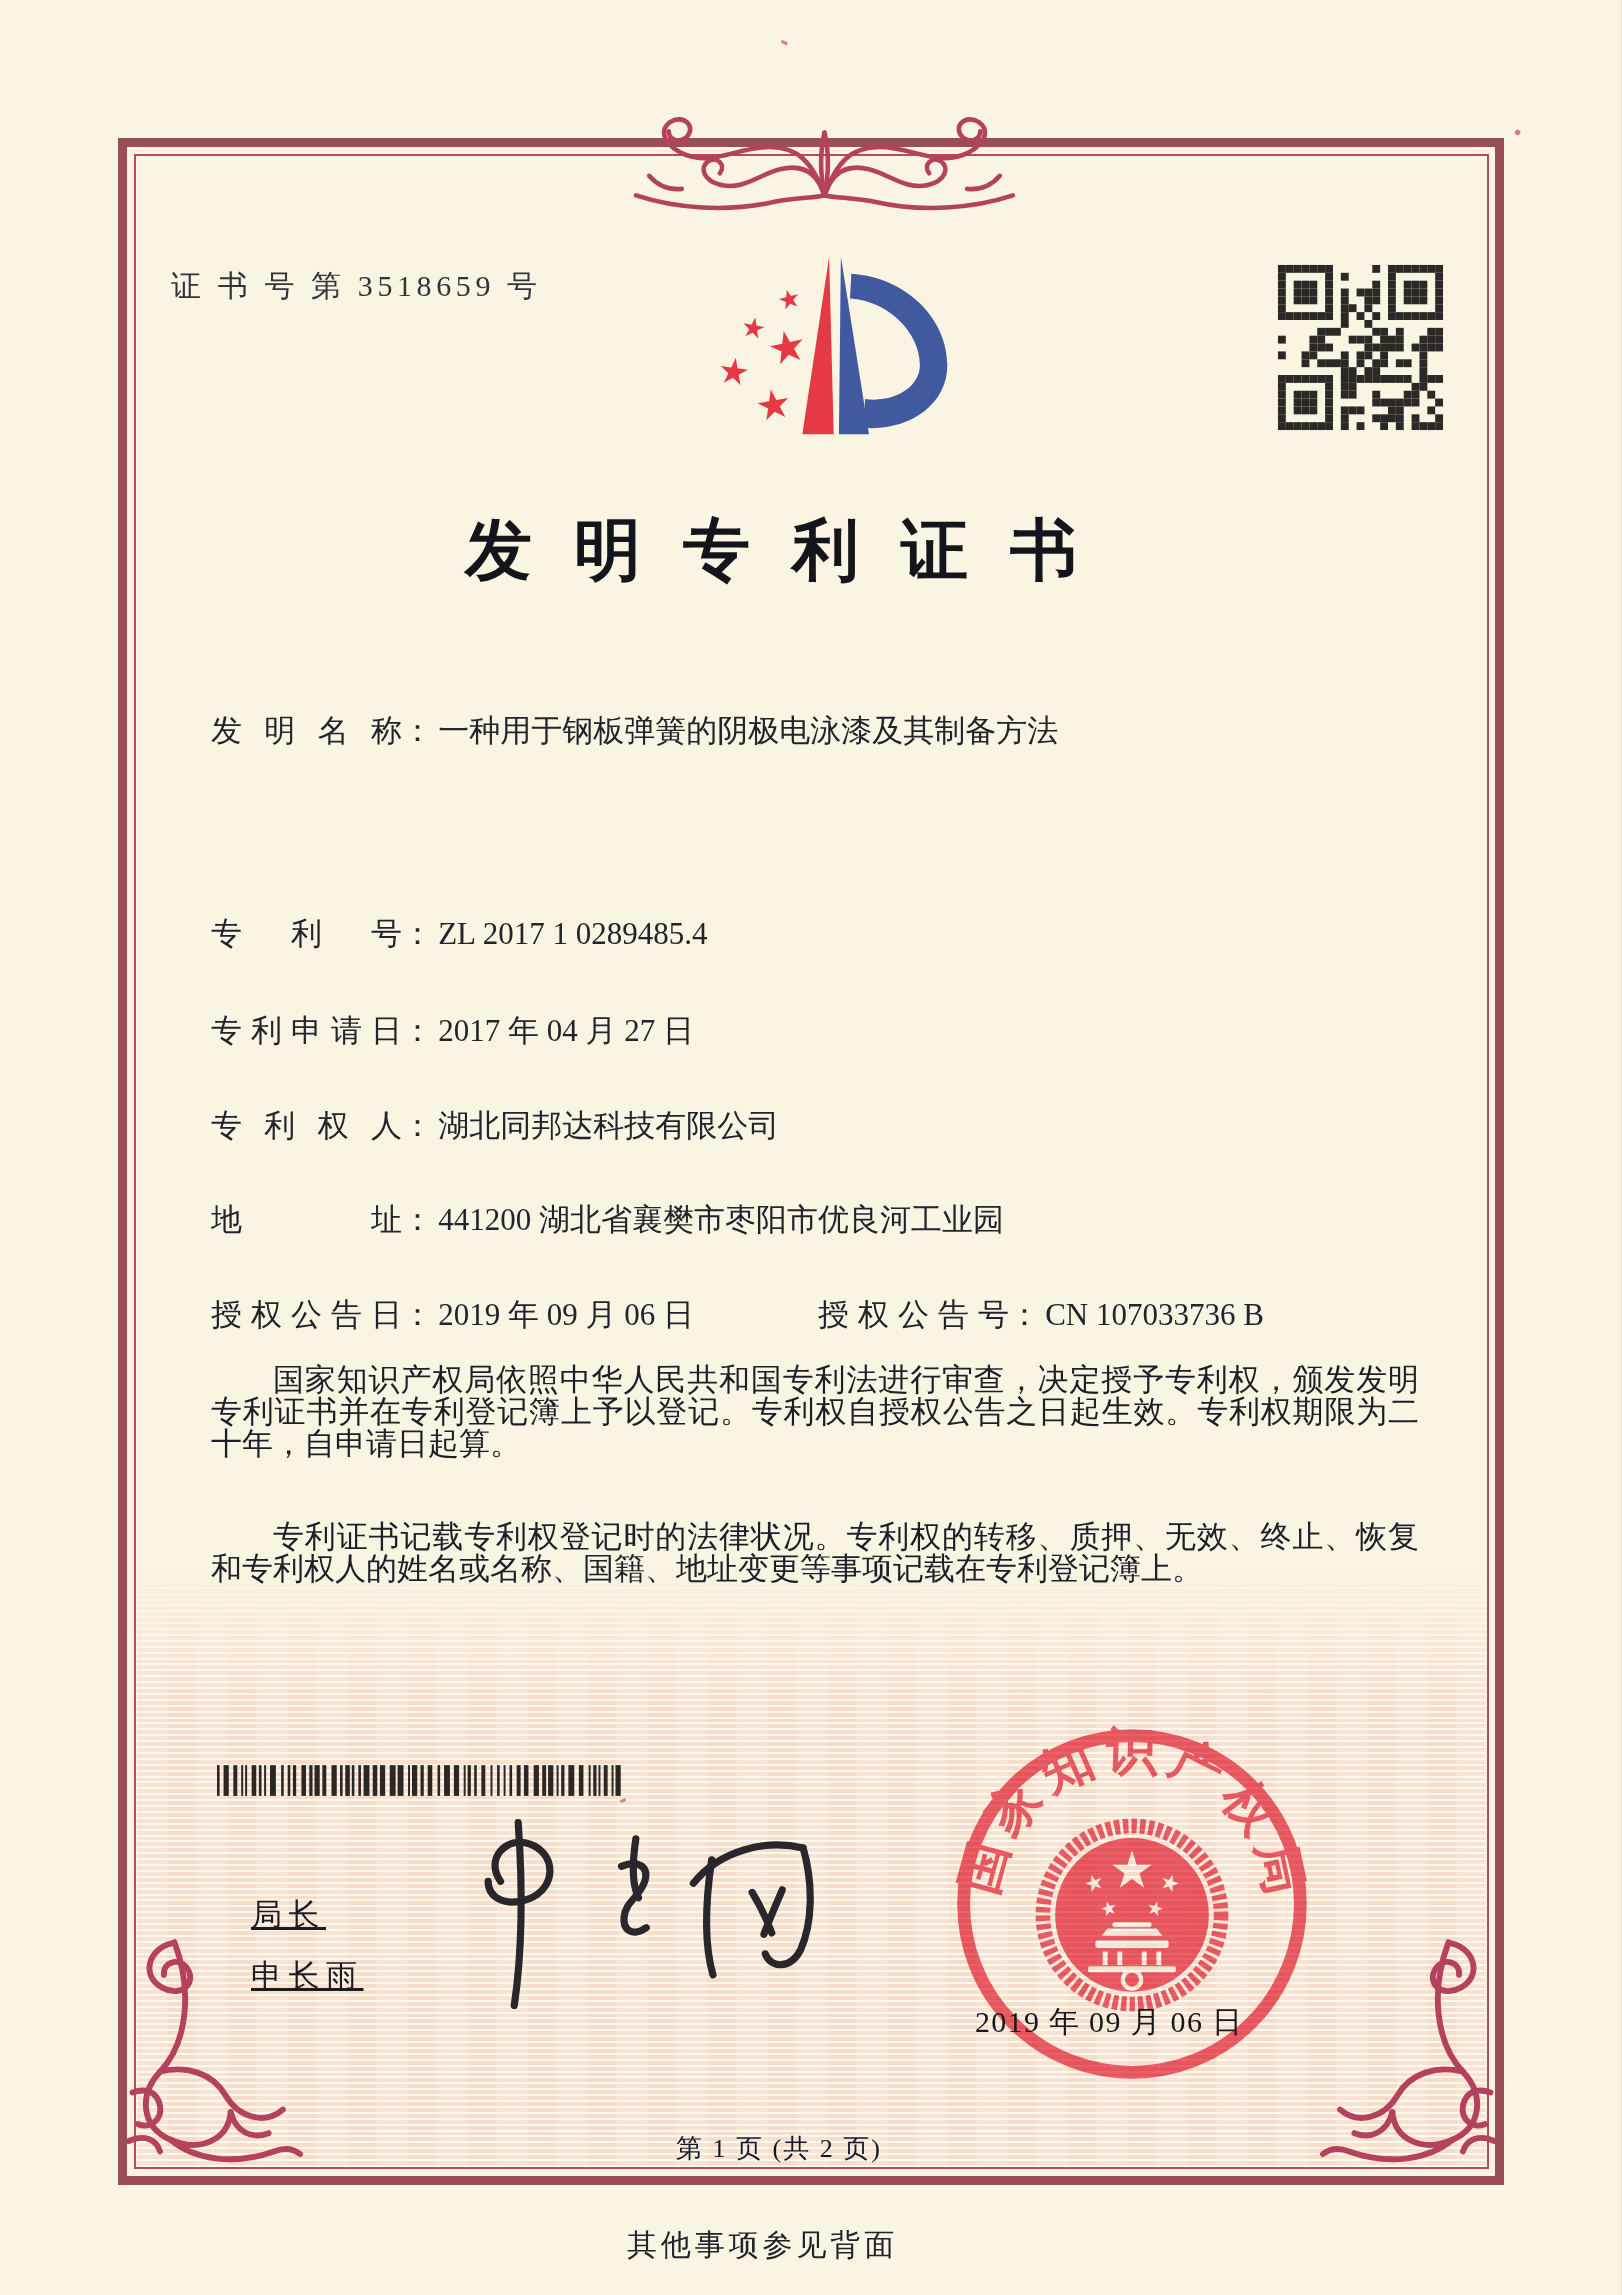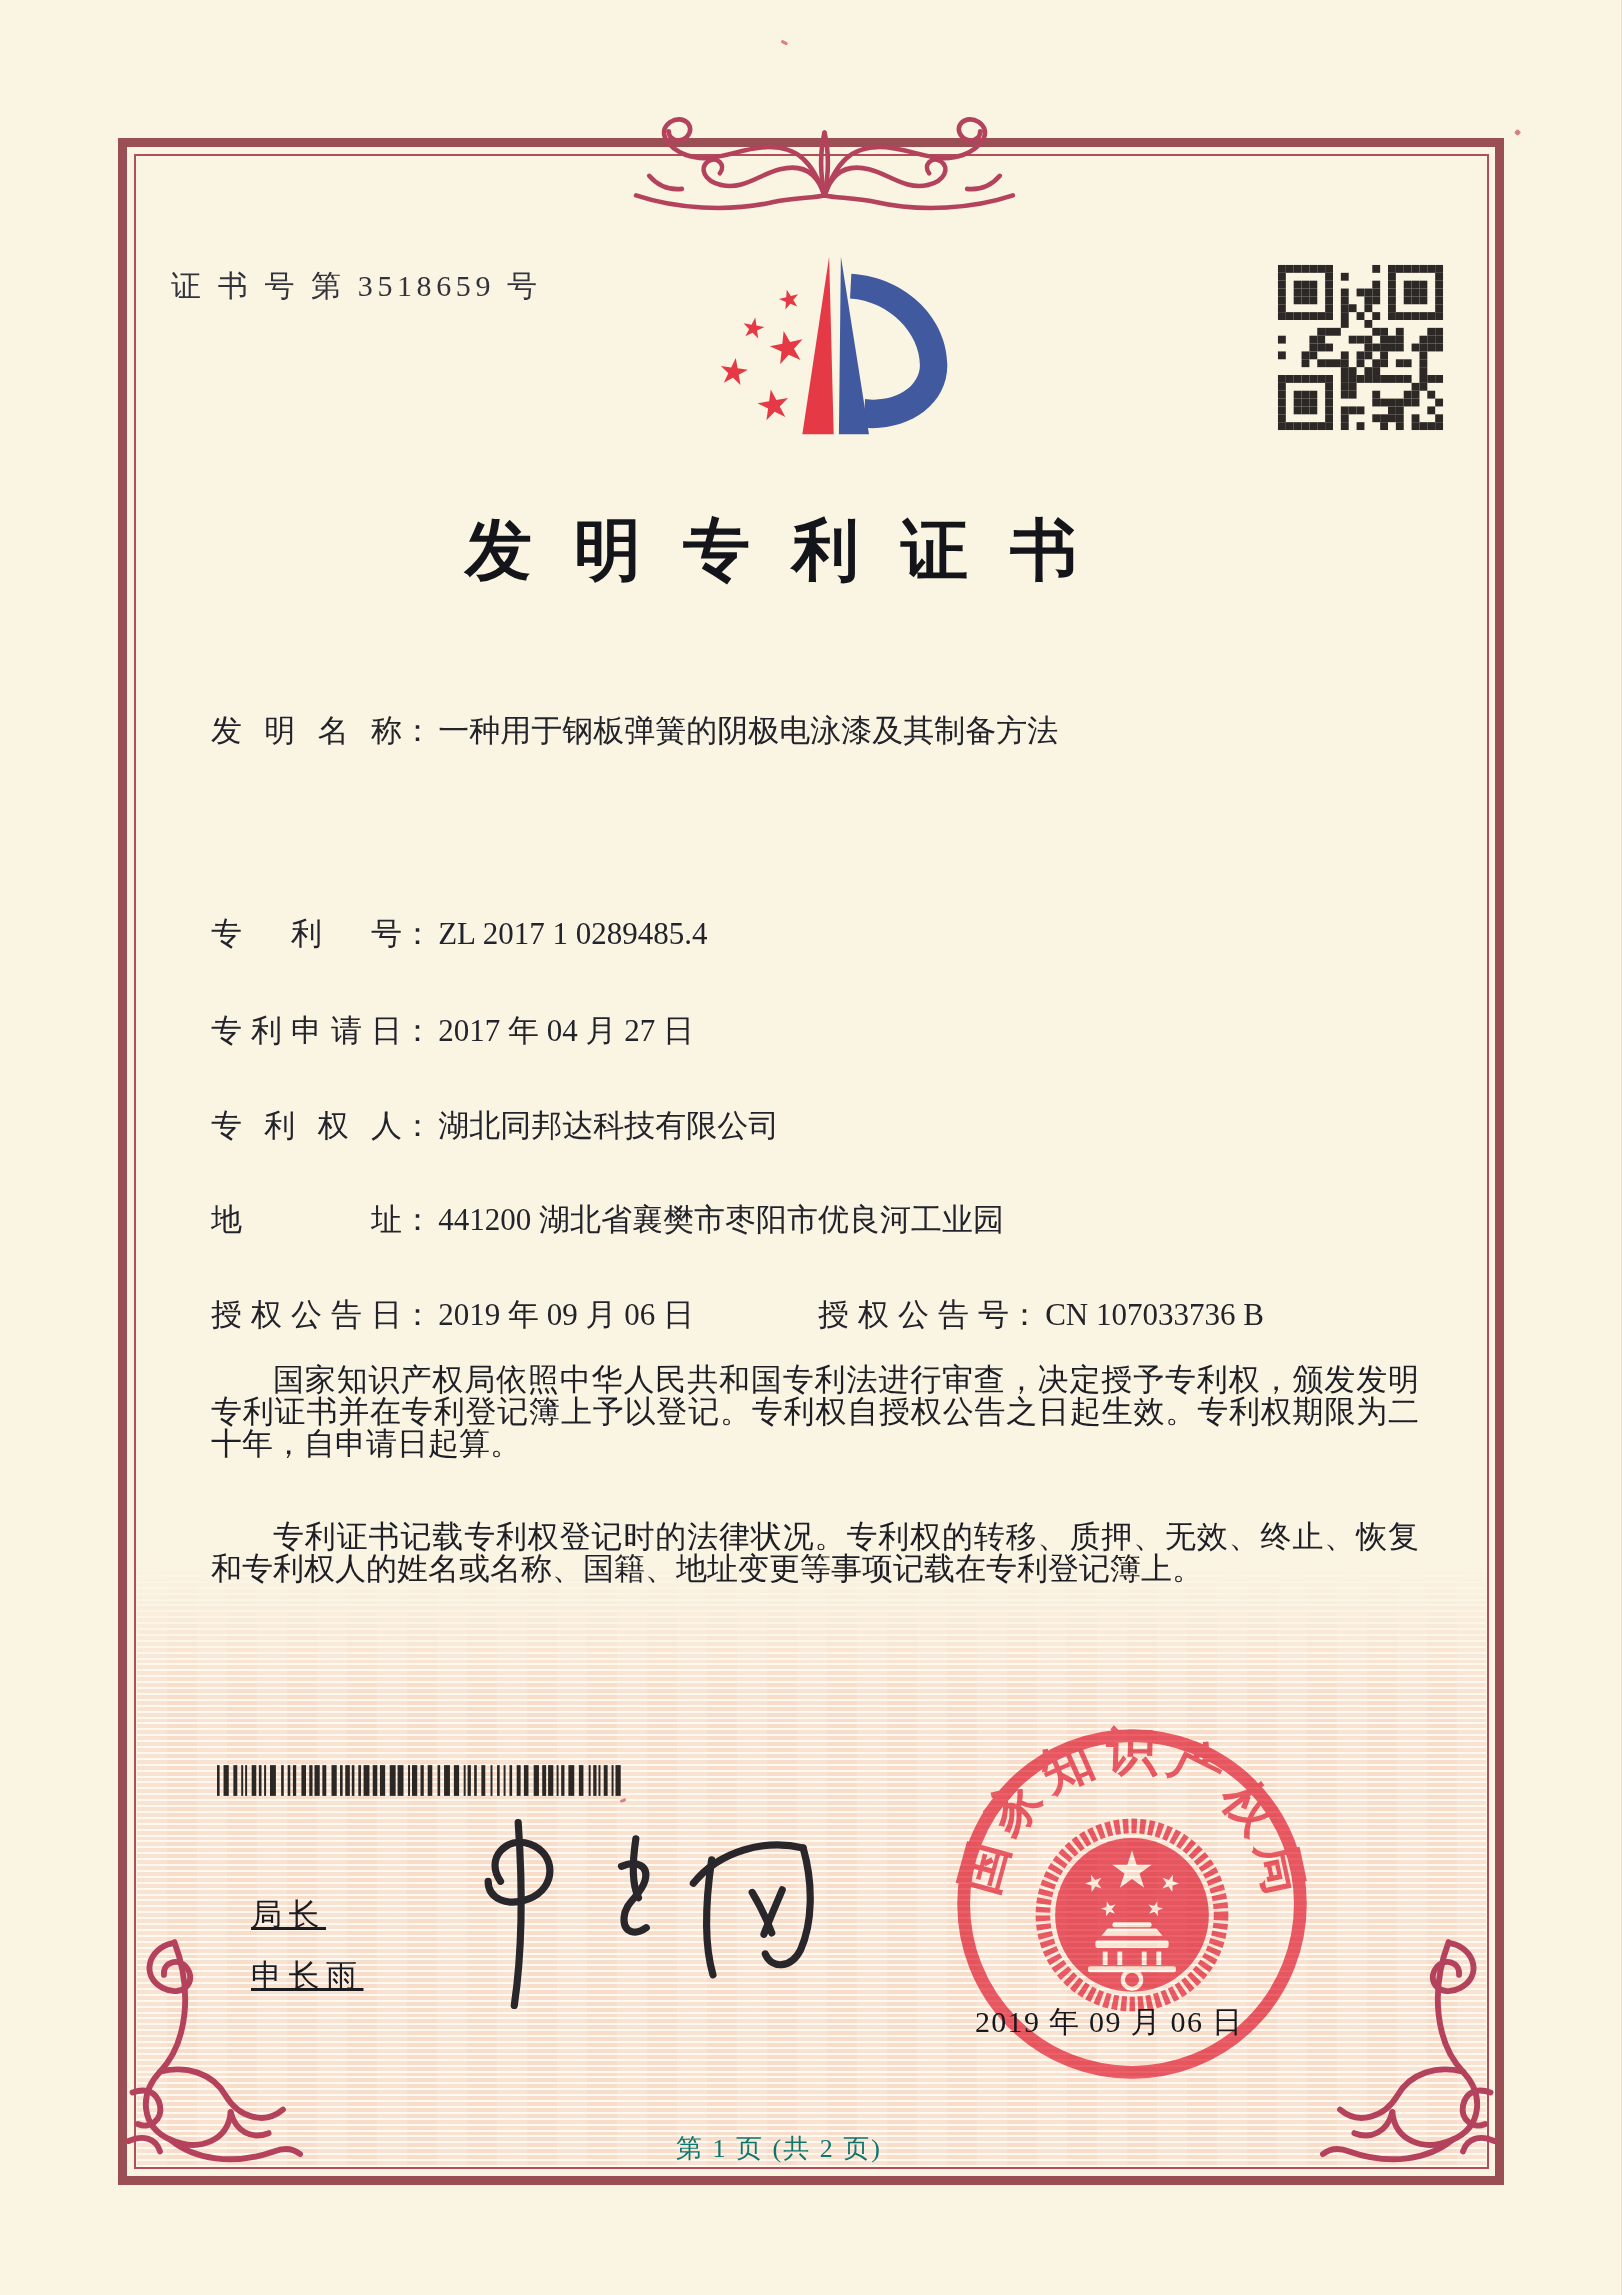--- a/index.html
+++ b/index.html
@@ -24,21 +24,21 @@
   .field{position:absolute;left:211px;height:41px;font-size:31px;white-space:nowrap;}
   .jl{display:inline-block;width:191px;text-align:justify;text-align-last:justify;vertical-align:top;}
   .colon{margin-right:5.2px;}
   .pair2{position:absolute;left:607px;top:0;}
   .para{position:absolute;left:211px;width:1208px;font-size:31px;line-height:32px;
      text-align:justify;text-indent:62px;color:#1e1e26;}
   .sig-title{position:absolute;left:251px;top:1894px;font-size:31px;letter-spacing:6.5px;color:#1b1b22;text-decoration:underline;}
   .sig-name{position:absolute;left:251px;top:1955px;font-size:31px;letter-spacing:6.5px;color:#1b1b22;text-decoration:underline;}
   .seal-date{position:absolute;left:975px;top:2002px;font-size:30px;letter-spacing:1.3px;color:#17171d;z-index:9;}
   .page-footer{position:absolute;left:452px;top:2131px;width:654px;text-align:center;font-size:26px;
-     letter-spacing:2px;color:#0f766e;}
+     letter-spacing:2px;color:#0f172a;}
   .back-note{position:absolute;left:0;top:2225px;width:1525px;text-align:center;font-size:30px;
      letter-spacing:3.9px;color:#22222a;}
   svg{position:absolute;overflow:visible;}
   .speck{position:absolute;background:#c8404e;opacity:.65;border-radius:1.3px;}
 </style>
 </head>
 <body>
 
 <div class="page">
 
@@ -461,19 +461,20 @@
           <rect x="340" y="378" width="8" height="22"></rect>
           <rect x="228" y="402" width="144" height="10" rx="3"></rect>
           <circle cx="300" cy="424" r="15" fill="none" stroke="#ffffff" stroke-width="7"></circle>
         </g>
       </g>
     </g>
   </svg>
   <div class="seal-date">2019 年 09 月 06 日</div>
 
   <div class="page-footer">第 1 页 (共 2 页)</div>
+  <div class="back-note">其他事项参见背面</div>
 
   <div class="speck" style="left:781px;top:41px;width:6.5px;height:2.6px;transform:rotate(28deg)"></div>
   <div class="speck" style="left:1515px;top:130px;width:5.2px;height:5.2px;transform:rotate(45deg)"></div>
   <div class="speck" style="left:620px;top:1799px;width:5.9px;height:2.6px;transform:rotate(-20deg)"></div>
 
 </div>
 
 
 </body></html>

